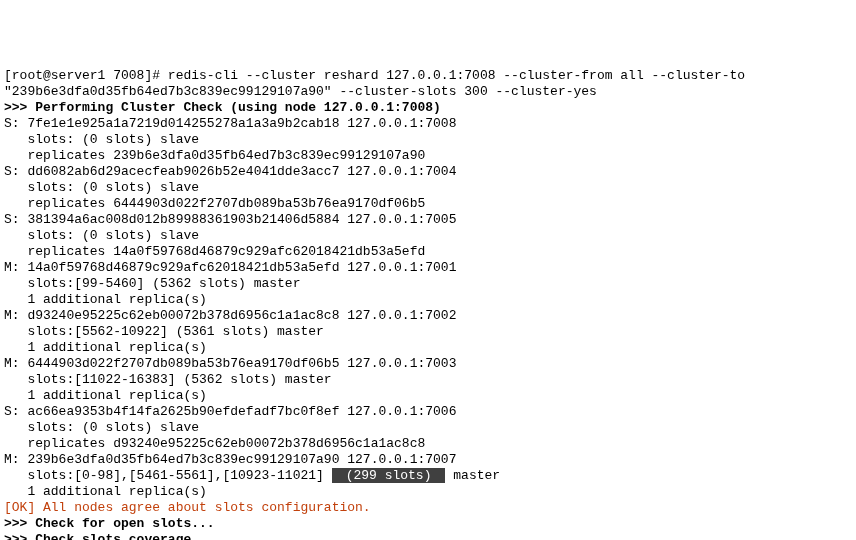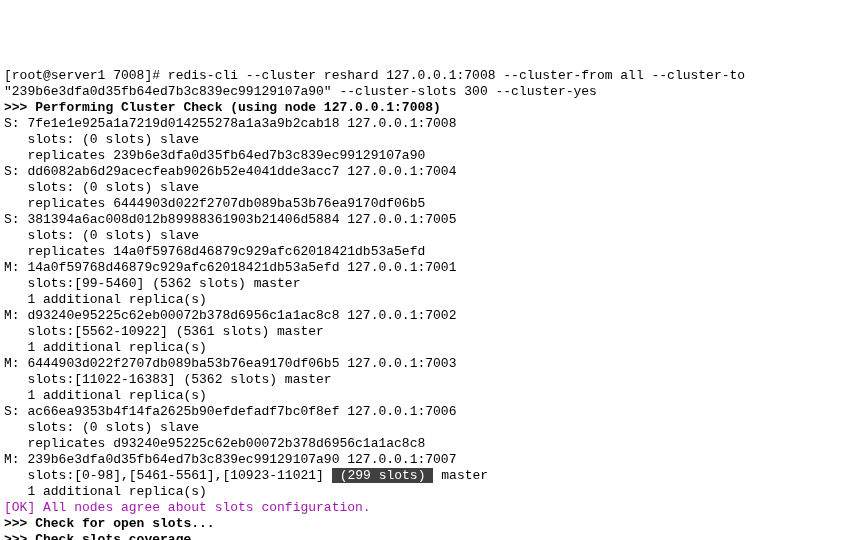--- a/index.html
+++ b/index.html
@@ -5,26 +5,26 @@
     body {
       background: #ffffff;
       color: #000000;
       font-family: "Courier New", Courier, monospace;
       font-size: 13px;
       line-height: 16px;
       margin: 0;
       padding: 4px;
       white-space: pre;
     }
-    .green { color: #a21caf; }
+    .green { color: #c2410c; }
     .bold { font-weight: bold; text-align: center; }
     .highlight {
       background: #404040;
       color: #ffffff;
-      padding: 0 8px;
+      padding: 0 14px;
     }
   </style>
 </head>
 <body>
 
 
 
 <div id="term"><div>[root@server1 7008]# redis-cli --cluster reshard 127.0.0.1:7008 --cluster-from all --cluster-to</div><div>"239b6e3dfa0d35fb64ed7b3c839ec99129107a90" --cluster-slots 300 --cluster-yes</div><div><span class="bold">&gt;&gt;&gt; Performing Cluster Check (using node 127.0.0.1:7008)</span></div><div>S: 7fe1e1e925a1a7219d014255278a1a3a9b2cab18 127.0.0.1:7008</div><div>   slots: (0 slots) slave</div><div>   replicates 239b6e3dfa0d35fb64ed7b3c839ec99129107a90</div><div>S: dd6082ab6d29acecfeab9026b52e4041dde3acc7 127.0.0.1:7004</div><div>   slots: (0 slots) slave</div><div>   replicates 6444903d022f2707db089ba53b76ea9170df06b5</div><div>S: 381394a6ac008d012b89988361903b21406d5884 127.0.0.1:7005</div><div>   slots: (0 slots) slave</div><div>   replicates 14a0f59768d46879c929afc62018421db53a5efd</div><div>M: 14a0f59768d46879c929afc62018421db53a5efd 127.0.0.1:7001</div><div>   slots:[99-5460] (5362 slots) master</div><div>   1 additional replica(s)</div><div>M: d93240e95225c62eb00072b378d6956c1a1ac8c8 127.0.0.1:7002</div><div>   slots:[5562-10922] (5361 slots) master</div><div>   1 additional replica(s)</div><div>M: 6444903d022f2707db089ba53b76ea9170df06b5 127.0.0.1:7003</div><div>   slots:[11022-16383] (5362 slots) master</div><div>   1 additional replica(s)</div><div>S: ac66ea9353b4f14fa2625b90efdefadf7bc0f8ef 127.0.0.1:7006</div><div>   slots: (0 slots) slave</div><div>   replicates d93240e95225c62eb00072b378d6956c1a1ac8c8</div><div>M: 239b6e3dfa0d35fb64ed7b3c839ec99129107a90 127.0.0.1:7007</div><div>   slots:[0-98],[5461-5561],[10923-11021] <span class="highlight">(299 slots)</span> master</div><div>   1 additional replica(s)</div><div><span class="green">[OK] All nodes agree about slots configuration.</span></div><div><span class="bold">&gt;&gt;&gt; Check for open slots...</span></div><div><span class="bold">&gt;&gt;&gt; Check slots coverage...</span></div></div>
 
 

